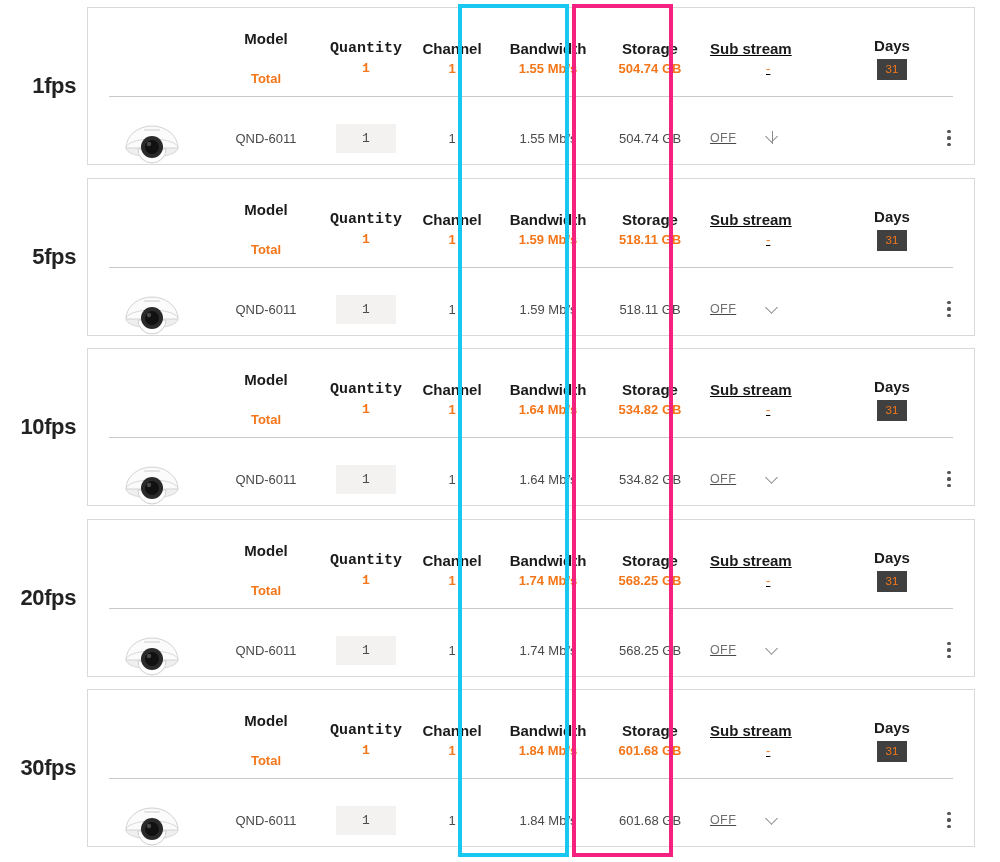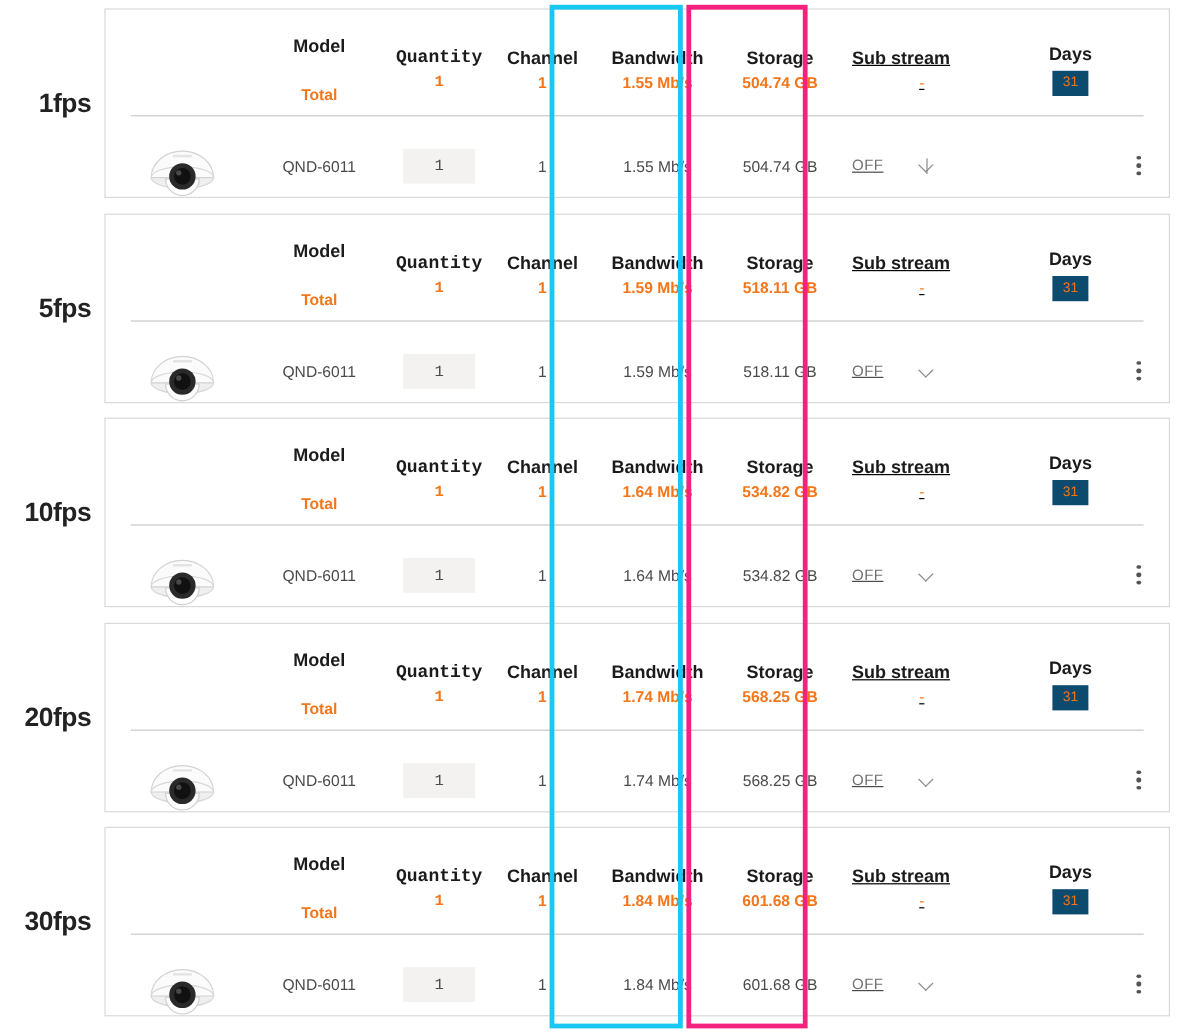--- a/index.html
+++ b/index.html
@@ -107,21 +107,21 @@
   .h-sub {
     font-size: 13px;
     font-weight: bold;
     color: #f4761a;
     line-height: 16px;
     margin-top: 3px;
     white-space: nowrap;
   }
   .h-sub.dim { color: #f4761a; font-weight: normal; }
   .h-sub.badge {
-    background: #0c4a6e;
+    background: #404040;
     padding: 2px 9px 3px 9px;
     margin-top: 4px;
     font-weight: normal;
     font-size: 11.5px;
   }
 
   
   .bcell {
     font-size: 13px;
     color: #4a4a4a;
@@ -138,21 +138,21 @@
     width: 60px;
     height: 29px;
     line-height: 29px;
     text-align: center;
     font-size: 13px;
     color: #4a4a4a;
   }
 
   .sub-wrap {
     display: flex;
-    align-items: flex-end;
+    align-items: flex-start;
     gap: 30px;
   }
   .sub-state { font-size: 12.5px; color: #707070; letter-spacing: .4px; }
   .chev {
     width: 13px;
     height: 13px;
     position: relative;
     display: inline-block;
   }
   .chev::before {

